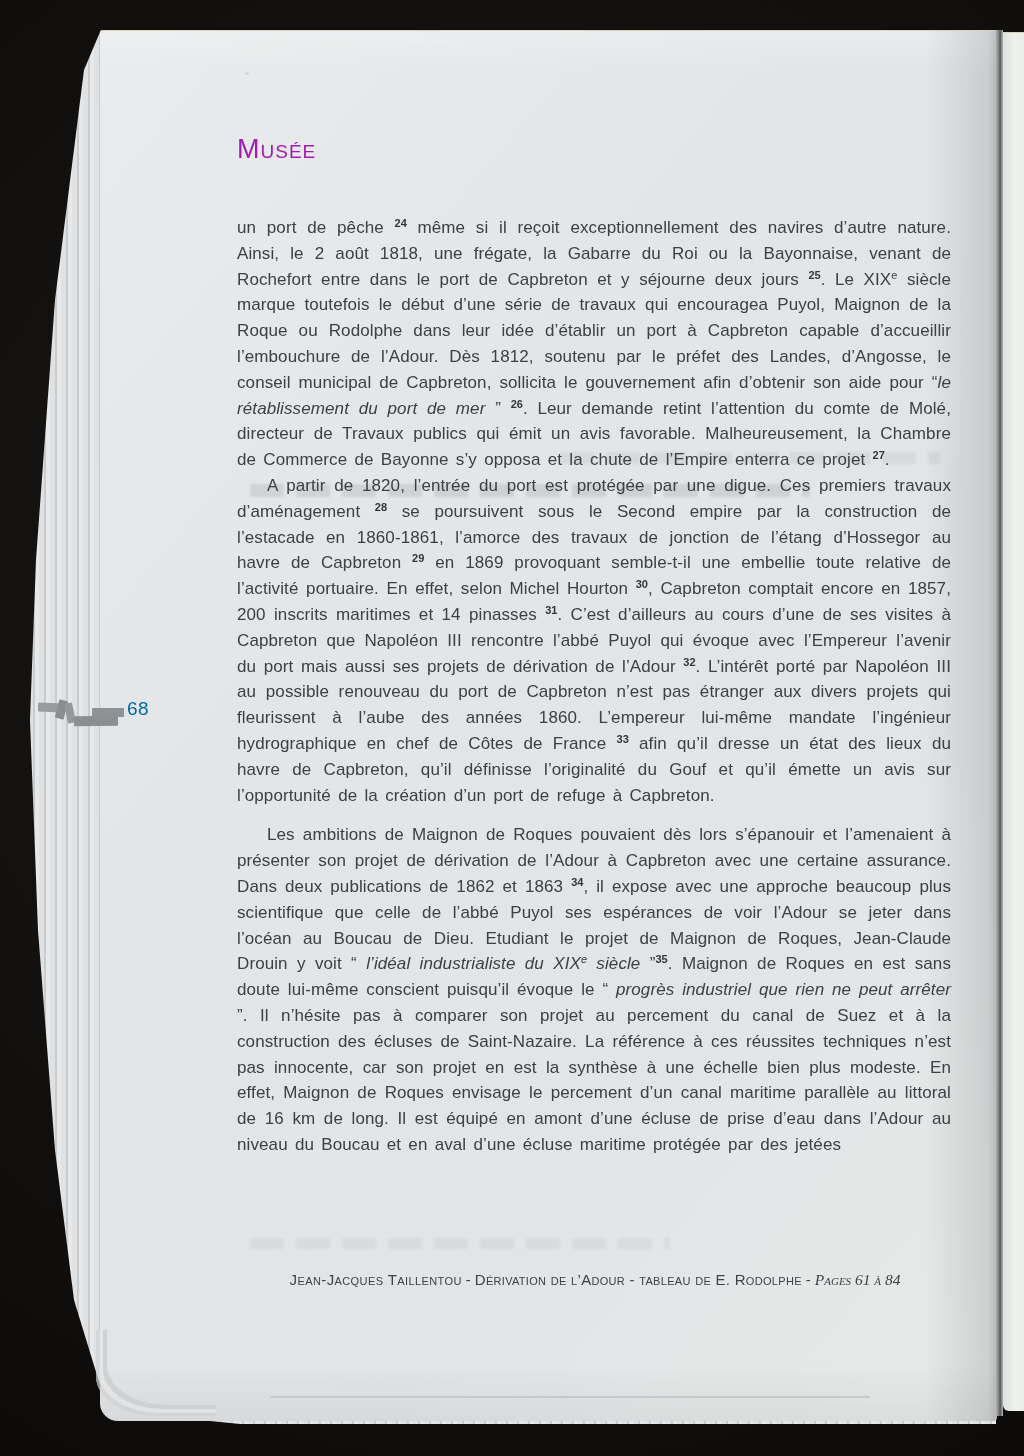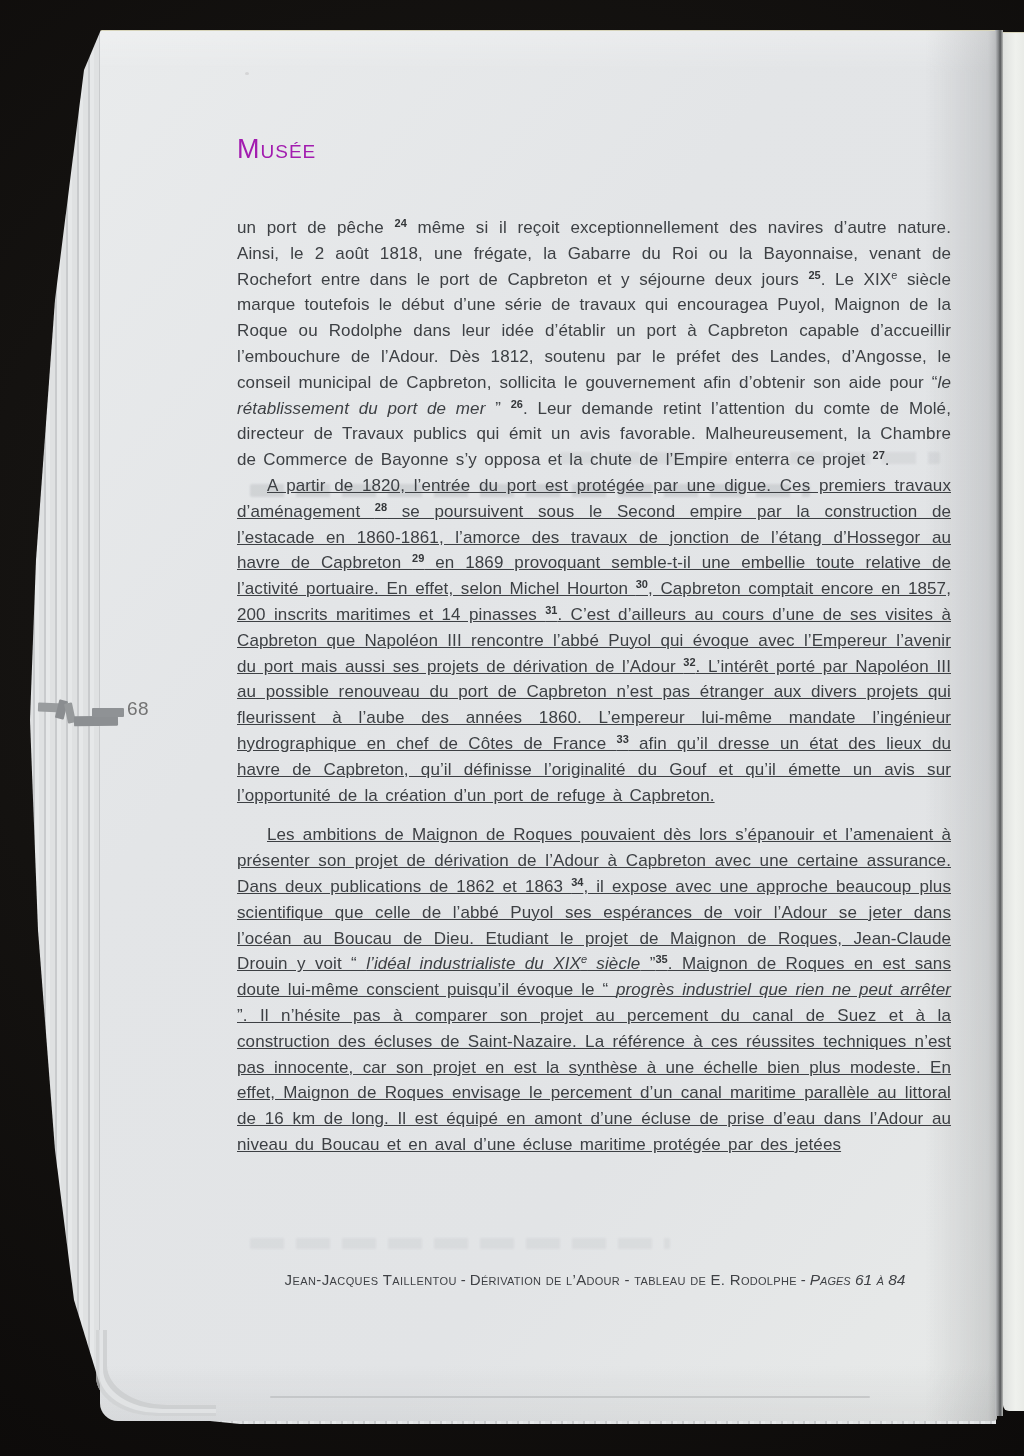--- a/index.html
+++ b/index.html
@@ -62,45 +62,45 @@
     position:absolute;left:237px;top:134px;
     font-variant:small-caps;font-size:27px;letter-spacing:1px;
     color:#a21caf;font-weight:400;
   }
   .text-block{
     position:absolute;left:237px;top:215px;width:714px;
     font-size:17px;line-height:25.8px;color:#3d4044;
     text-align:justify;word-spacing:2.4px;letter-spacing:.1px;
   }
   .text-block p{margin:0;}
-  .text-block p.indent{text-indent:30px;text-decoration:underline;}
+  .text-block p.indent{text-indent:30px;}
   .text-block p.gap{margin-top:14px;}
   .text-block sup{
     font-size:11px;line-height:0;vertical-align:6px;letter-spacing:0;
   }
   .text-block sup.b{font-weight:700;color:#333639;}
   .text-block .i, .text-block sup.i{font-style:italic;}
   .page-marker-bar{position:absolute;background:#8f9295;border-radius:1px;}
   .pm-a{left:38px;top:703px;width:26px;height:9px;transform:rotate(2deg);background:#999c9e;}
   .pm-b{left:57px;top:700px;width:9px;height:19px;transform:rotate(14deg);background:#8a8d90;}
   .pm-c{left:66px;top:703px;width:8px;height:20px;transform:rotate(-12deg);background:#96999b;}
   .pm-d{left:74px;top:716px;width:44px;height:10px;transform:rotate(-1deg);background:#8c8f92;}
   .pm-main{left:92px;top:708px;width:32px;height:9px;background:#8f9295;}
   .page-number{
     position:absolute;left:127px;top:698px;
-    font-size:19px;color:#737373;letter-spacing:.5px;
+    font-size:19px;color:#0369a1;letter-spacing:.5px;
   }
   .footer{
     position:absolute;left:200px;top:1271px;width:790px;
     text-align:center;font-size:15px;color:#3f4145;white-space:nowrap;
   }
   .footer .sc{font-variant:small-caps;letter-spacing:.4px;margin-top:28px;}
   .footer .title{font-weight:400;letter-spacing:.3px;}
   .footer .pages{
-    font-family:Liberation Sans, sans-serif;font-style:italic;
+    font-family:Liberation Serif, serif;font-style:italic;
     font-variant:small-caps;font-size:15.5px;margin-top:24px;
   }
   .footer .sep{padding:0 4px;}
   .dust{position:absolute;left:245px;top:72px;width:4px;height:3px;background:#cfd0d1;border-radius:50%;opacity:.8;}
 </style>
 </head>
 <body>
 
 <div class="page-stack"></div>
 <div class="main-page">

